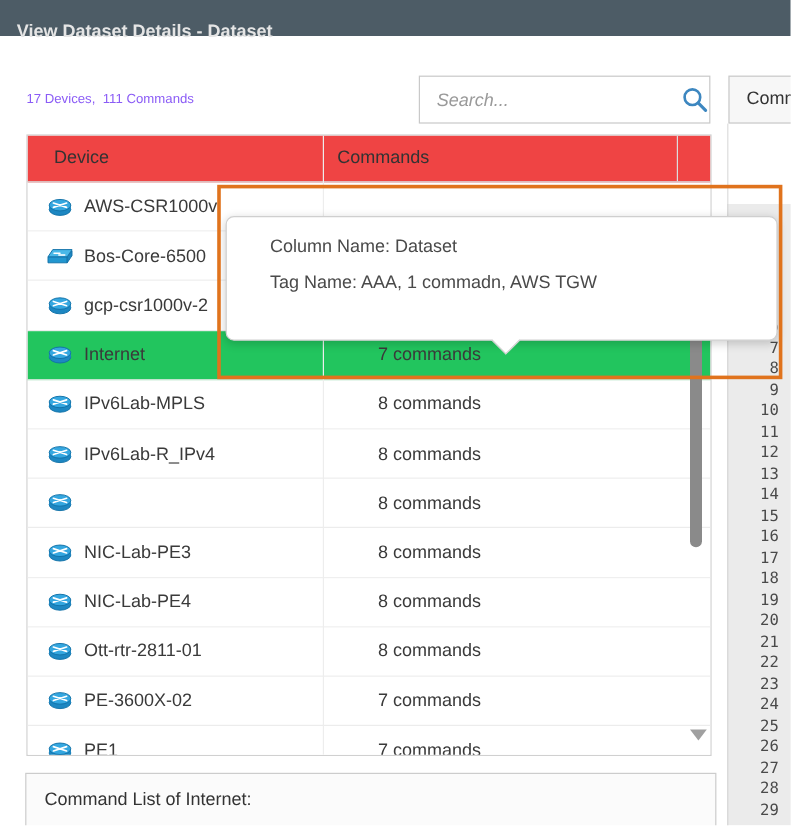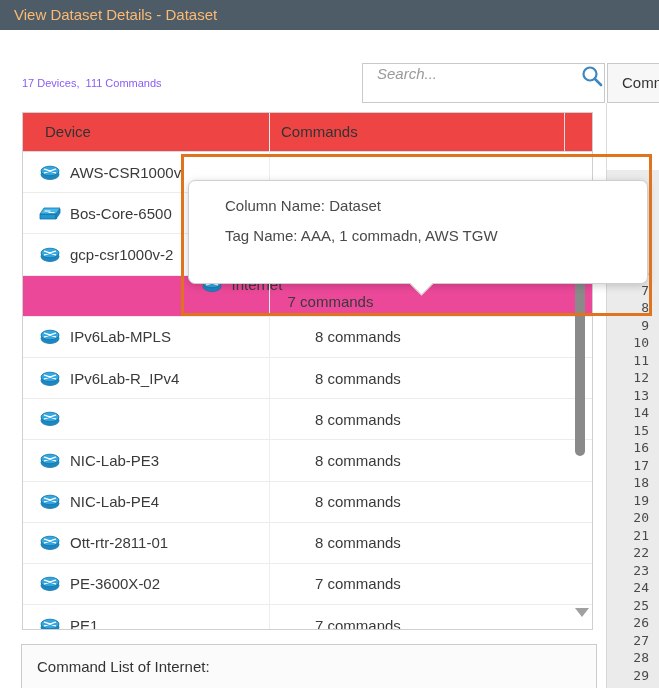--- a/index.html
+++ b/index.html
@@ -1,27 +1,27 @@
 <!DOCTYPE html>
 <html><head>
 <meta charset="utf-8">
 <style>
   html,body{margin:0;padding:0;}
   .screen{position:relative;width:659px;height:688px;overflow:hidden;background:#fff;
           font-family:"Liberation Sans",sans-serif;color:#3a3a3a;}
 
   
   .titlebar{position:absolute;left:0;top:0;width:659px;height:30px;background:#4d5c66;}
-  .titlebar .t{line-height:30px;padding-left:14px;font-size:15px;font-weight:normal;color:#fdba74;}
+  .titlebar .t{line-height:30px;padding-left:14px;font-size:15px;font-weight:bold;color:#e5e5e5;margin-top:12px;}
 
   
   .summary{position:absolute;left:22px;top:63px;height:40px;line-height:40px;
            font-size:11px;color:#8b5cf6;white-space:pre;text-align:center;}
   .searchbox{position:absolute;left:349px;top:63px;width:243px;height:40px;box-sizing:border-box;
-             border:1px solid #c9c9c9;background:#fff;display:flex;align-items:flex-start;margin-left:13px;}
+             border:1px solid #c9c9c9;background:#fff;display:flex;align-items:center;}
   .searchbox input{flex:1;border:0;outline:0;background:transparent;margin-left:12px;
                    font-family:"Liberation Sans",sans-serif;font-size:15px;font-style:italic;color:#555;}
   .searchbox input::placeholder{color:#9a9a9a;font-style:italic;}
   .search-ico{width:24px;height:24px;margin-right:10px;flex:0 0 auto;}
 
   
   .rpanel-header{position:absolute;left:607px;top:63px;width:100px;height:40px;box-sizing:border-box;
                  border:1px solid #c9c9c9;background:#f7f7f7;font-size:15px;color:#333;
                  line-height:38px;padding-left:14px;}
   .rpanel-body{position:absolute;left:606px;top:103px;width:94px;height:585px;
@@ -36,21 +36,21 @@
   .dtable{position:absolute;left:22px;top:112px;width:571px;height:518px;box-sizing:border-box;
           border:1px solid #d0d0d0;background:#fff;overflow:hidden;}
   .thead{height:38px;background:#ef4444;border-bottom:1px solid #d9d9d9;position:relative;
          display:flex;font-size:15px;color:#333;}
   .th-device{width:246px;line-height:38px;padding-left:22px;box-sizing:border-box;}
   .th-commands{line-height:38px;padding-left:12px;}
   .th-split{position:absolute;left:541px;top:0;width:1px;height:38px;background:#dddddd;}
   .col-divider{position:absolute;left:246px;top:0;width:1px;height:100%;background:#ededed;}
   .t-row{height:40.2px;border-bottom:1px solid #ececec;display:flex;align-items:center;
          font-size:15px;color:#3a3a3a;background:#fff;}
-  .t-row.selected{background:#ec4899;flex-direction:column;}
+  .t-row.selected{background:#22c55e;}
   .cell-device{width:246px;display:flex;align-items:flex-end;box-sizing:border-box;padding-left:16px;}
   .cell-device .dev-ico{width:22px;height:16px;margin-right:9px;flex:0 0 auto;}
   .cell-commands{padding-left:46px;}
 
   
   .sb-thumb{position:absolute;left:552px;top:128px;width:10px;height:215px;border-radius:5px;
             background:#8a8a8a;}
   .sb-down{position:absolute;left:552px;top:495px;width:0;height:0;
            border-left:7px solid transparent;border-right:7px solid transparent;
            border-top:9px solid #a0a0a0;}

